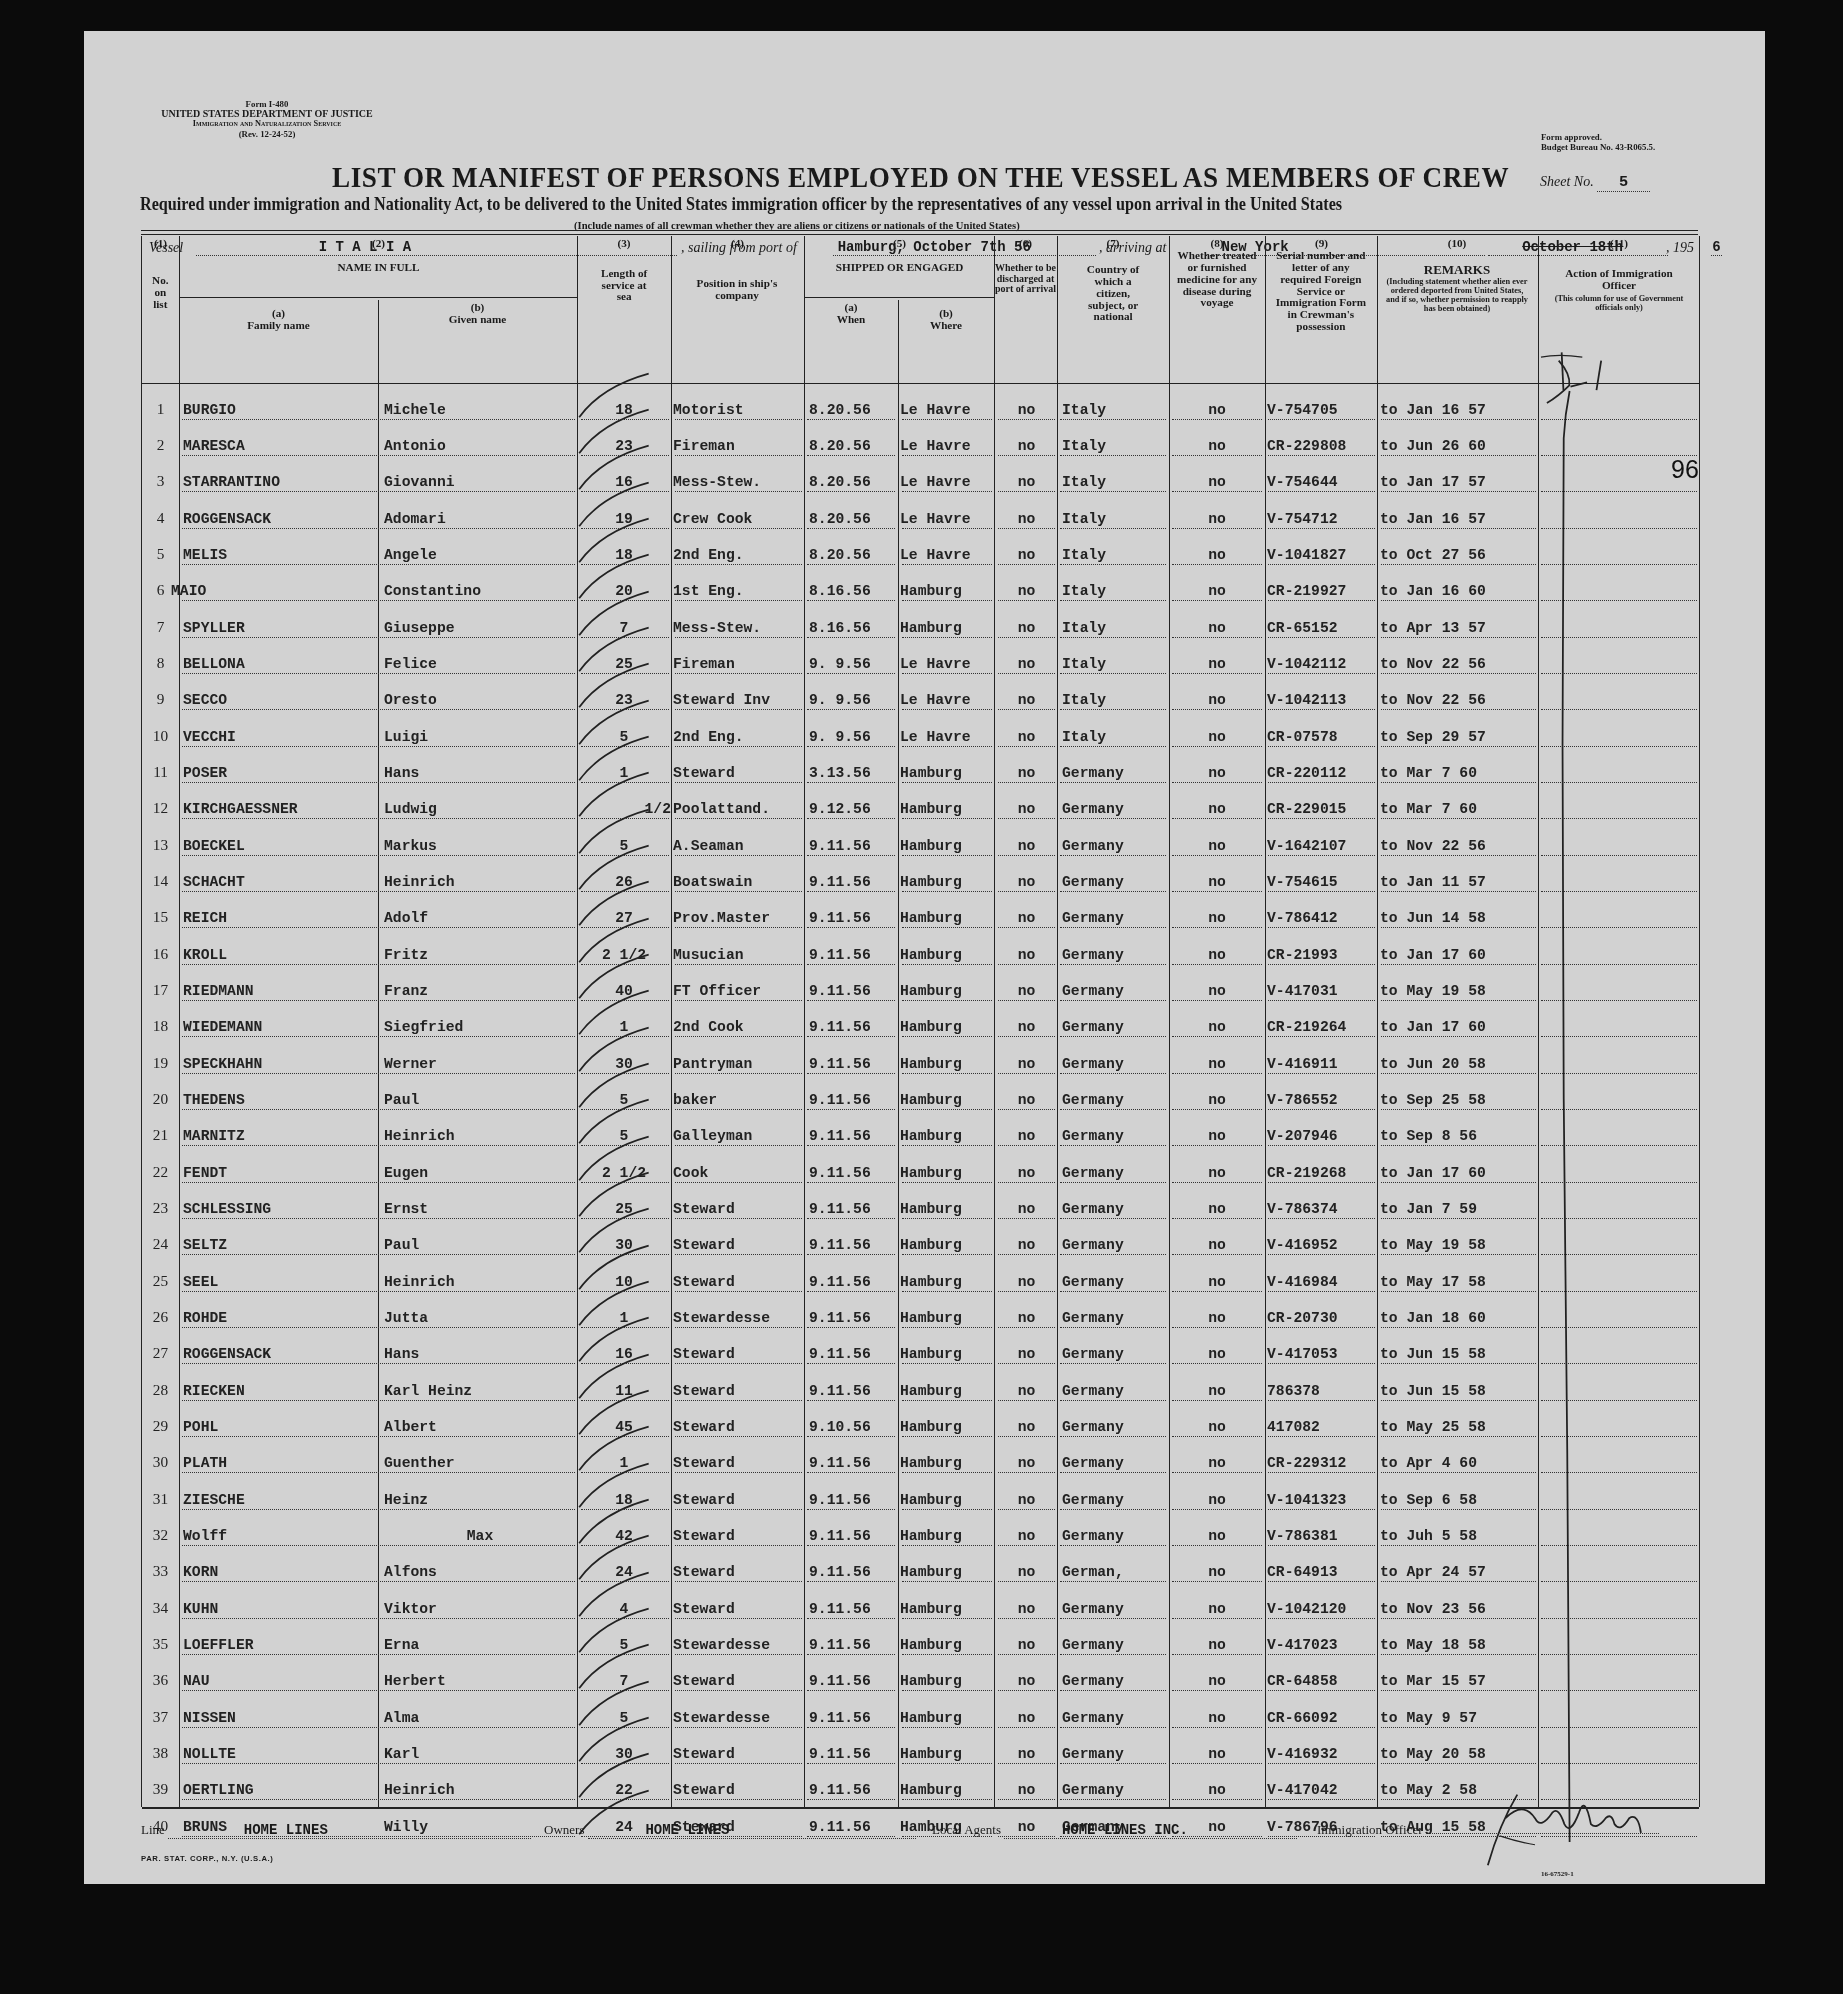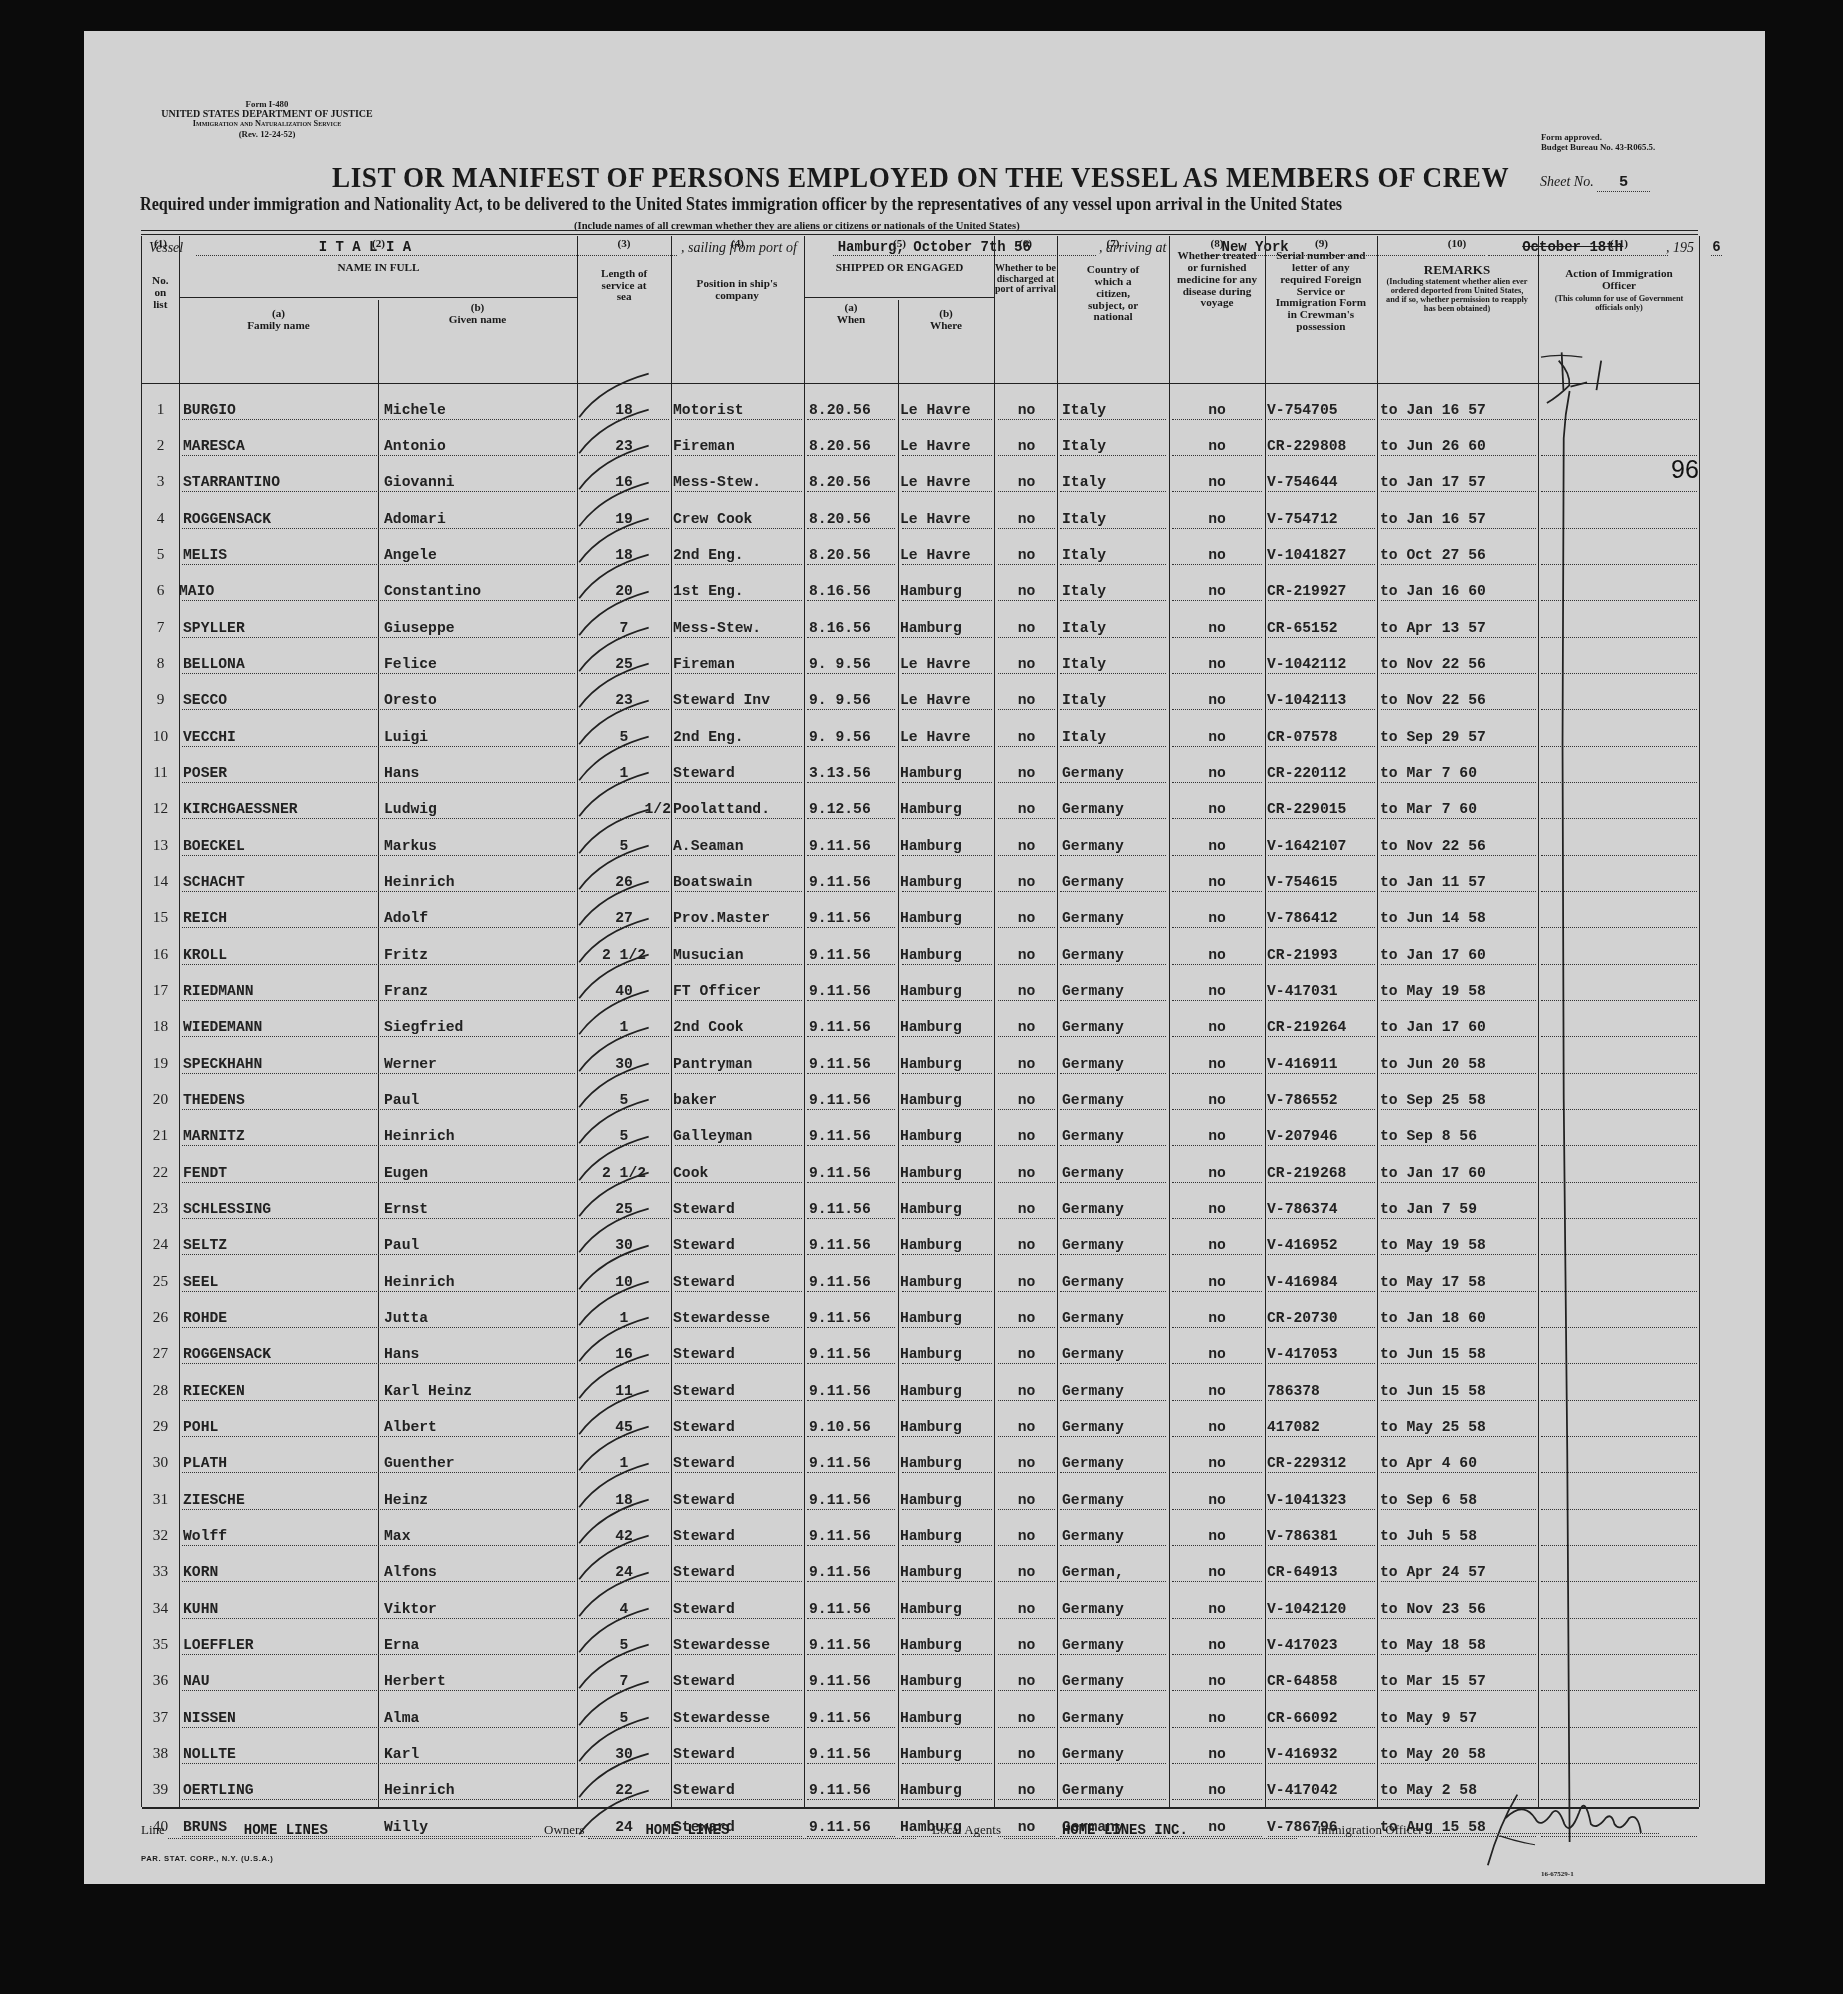--- a/index.html
+++ b/index.html
@@ -309,21 +309,21 @@
           <div class="rowline" style="left: 439px; width: 88px;"></div>
           <div class="rowline" style="left: 533px; width: 127px;"></div>
           <div class="rowline" style="left: 665px; width: 88px;"></div>
           <div class="rowline" style="left: 760px; width: 90px;"></div>
           <div class="rowline" style="left: 856px; width: 57px;"></div>
           <div class="rowline" style="left: 918px; width: 106px;"></div>
           <div class="rowline" style="left: 1030px; width: 90px;"></div>
           <div class="rowline" style="left: 1126px; width: 107px;"></div>
           <div class="rowline" style="left: 1239px; width: 155px;"></div>
           <div class="rowline" style="left: 1399px; width: 156px;"></div>
-          <div class="cell" style="left: 37px; width: 195px; font-family: Liberation Mono, monospace;">MAIO</div>
+          <div class="cell" style="left: 29px; width: 195px; font-family: Liberation Mono, monospace;">MAIO</div>
           <div class="cell" style="left: 242px; width: 192px;">Constantino</div>
           <div class="cell" style="left: 435px; width: 94px; text-align: center;">20</div>
           <div class="cell" style="left: 531px; width: 131px;">1st Eng.</div>
           <div class="cell" style="left: 667px; width: 88px;">8.16.56</div>
           <div class="cell" style="left: 758px; width: 94px;">Hamburg</div>
           <div class="cell" style="left: 855px; width: 59px; text-align: center;">no</div>
           <div class="cell" style="left: 920px; width: 106px;">Italy</div>
           <div class="cell" style="left: 1027px; width: 96px; text-align: center;">no</div>
           <div class="cell" style="left: 1125px; width: 110px;">CR-219927</div>
           <div class="cell" style="left: 1238px; width: 158px;">to Jan 16 60</div>
@@ -1038,21 +1038,21 @@
           <div class="rowline" style="left: 533px; width: 127px;"></div>
           <div class="rowline" style="left: 665px; width: 88px;"></div>
           <div class="rowline" style="left: 760px; width: 90px;"></div>
           <div class="rowline" style="left: 856px; width: 57px;"></div>
           <div class="rowline" style="left: 918px; width: 106px;"></div>
           <div class="rowline" style="left: 1030px; width: 90px;"></div>
           <div class="rowline" style="left: 1126px; width: 107px;"></div>
           <div class="rowline" style="left: 1239px; width: 155px;"></div>
           <div class="rowline" style="left: 1399px; width: 156px;"></div>
           <div class="cell" style="left: 41px; width: 195px;">Wolff</div>
-          <div class="cell" style="left: 242px; width: 192px;">Max</div>
+          <div class="cell" style="left: 242px; width: 192px; text-align: center;">Max</div>
           <div class="cell" style="left: 435px; width: 94px; text-align: center;">42</div>
           <div class="cell" style="left: 531px; width: 131px;">Steward</div>
           <div class="cell" style="left: 667px; width: 88px;">9.11.56</div>
           <div class="cell" style="left: 758px; width: 94px;">Hamburg</div>
           <div class="cell" style="left: 855px; width: 59px; text-align: center;">no</div>
           <div class="cell" style="left: 920px; width: 106px;">Germany</div>
           <div class="cell" style="left: 1027px; width: 96px; text-align: center;">no</div>
           <div class="cell" style="left: 1125px; width: 110px;">V-786381</div>
           <div class="cell" style="left: 1238px; width: 158px;">to Juh  5 58</div>
           <svg width="106" height="53" style="position: absolute; left: 436px; top: -16.5px; overflow: visible;" viewBox="0 0 180 90">

